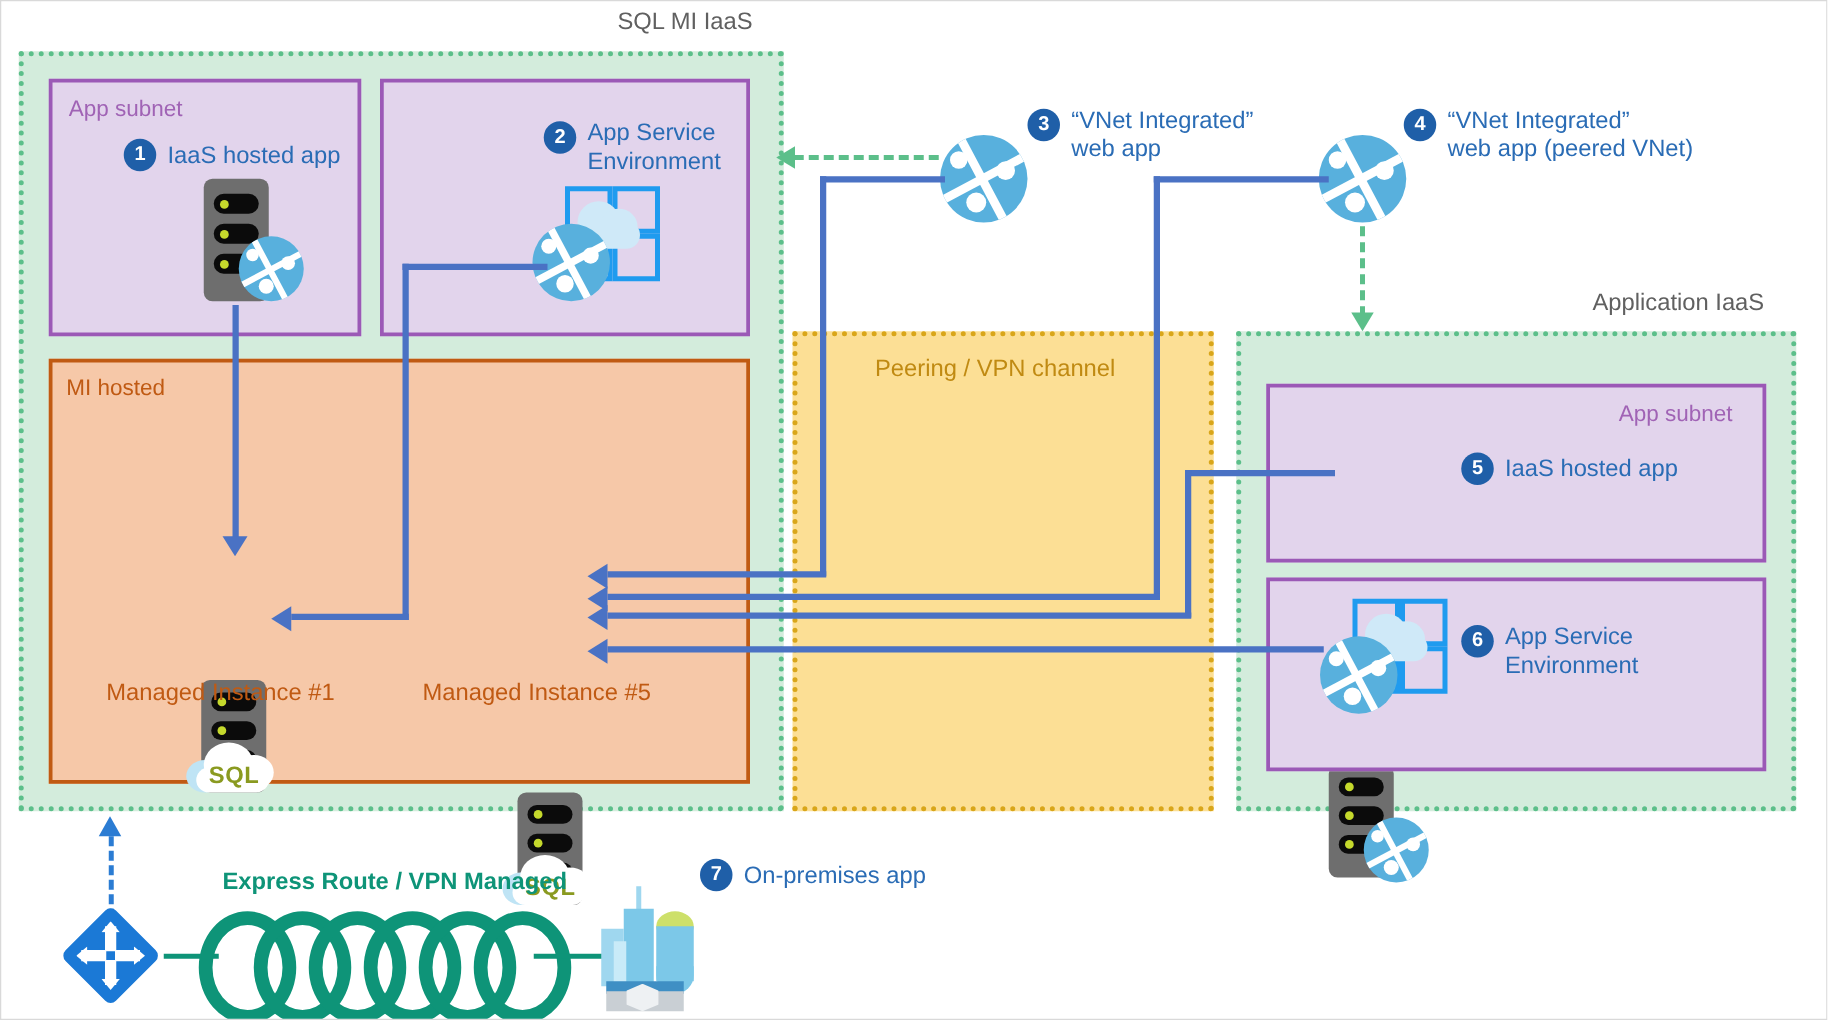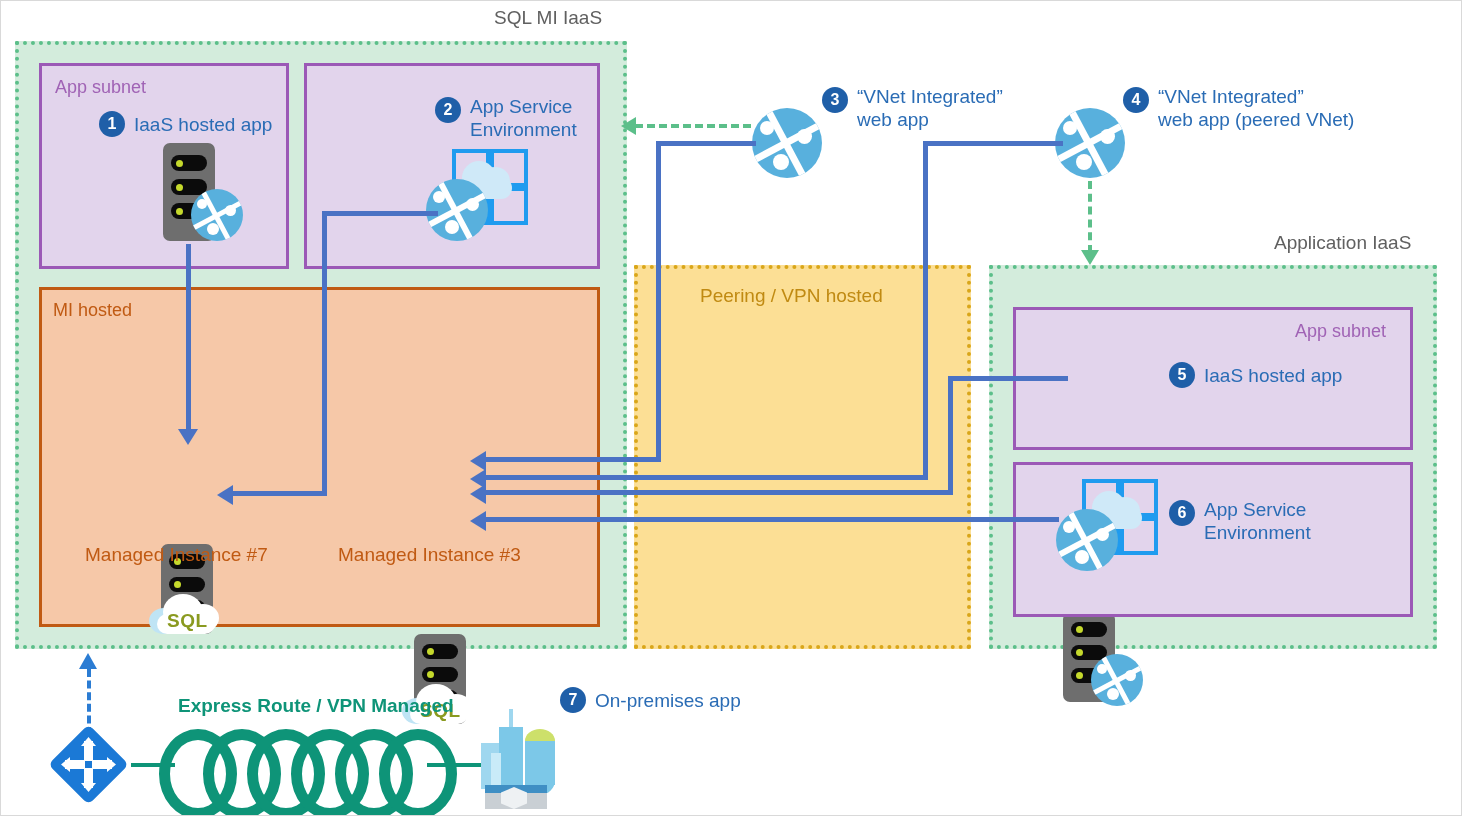--- a/index.html
+++ b/index.html
@@ -138,42 +138,42 @@
     <div class="slot" style="left:8px;top:56px;width:36px;height:15px;"></div>
     <div class="led" style="left:13px;top:60px;width:7px;height:7px;"></div>
     <div class="sqlcloud" style="left:-12px;top:48px;width:72px;height:42px;">
       <div style="position:absolute;left:0;top:16px;width:30px;height:26px;background:#bfe4f5;border-radius:50%;"></div>
       <div style="position:absolute;left:14px;top:2px;width:40px;height:36px;background:#ffffff;border-radius:50%;"></div>
       <div style="position:absolute;left:38px;top:12px;width:32px;height:28px;background:#ffffff;border-radius:50%;"></div>
       <div style="position:absolute;left:8px;top:22px;width:58px;height:20px;background:#ffffff;border-radius:10px;"></div>
       <div class="sqltext" style="left:18px;top:18px;font-size:19px;">SQL</div>
     </div>
   </div>
-  <div class="abs mi-name" style="left:84px;top:543px;">Managed Instance #7</div>
+  <div class="abs mi-name" style="left:84px;top:543px;">Managed Instance #1</div>
 
   <div class="abs srv" style="left:413px;top:445px;width:52px;height:90px;">
     <div class="srv-body"></div>
     <div class="slot" style="left:8px;top:10px;width:36px;height:15px;"></div>
     <div class="led" style="left:13px;top:14px;width:7px;height:7px;"></div>
     <div class="slot" style="left:8px;top:33px;width:36px;height:15px;"></div>
     <div class="led" style="left:13px;top:37px;width:7px;height:7px;"></div>
     <div class="slot" style="left:8px;top:56px;width:36px;height:15px;"></div>
     <div class="led" style="left:13px;top:60px;width:7px;height:7px;"></div>
     <div class="sqlcloud" style="left:-12px;top:48px;width:72px;height:42px;">
       <div style="position:absolute;left:0;top:16px;width:30px;height:26px;background:#bfe4f5;border-radius:50%;"></div>
       <div style="position:absolute;left:14px;top:2px;width:40px;height:36px;background:#ffffff;border-radius:50%;"></div>
       <div style="position:absolute;left:38px;top:12px;width:32px;height:28px;background:#ffffff;border-radius:50%;"></div>
       <div style="position:absolute;left:8px;top:22px;width:58px;height:20px;background:#ffffff;border-radius:10px;"></div>
       <div class="sqltext" style="left:18px;top:18px;font-size:19px;">SQL</div>
     </div>
   </div>
-  <div class="abs mi-name" style="left:337px;top:543px;">Managed Instance #3</div>
+  <div class="abs mi-name" style="left:337px;top:543px;">Managed Instance #5</div>
 
   <div class="abs peerbox" style="left:633px;top:264px;width:337px;height:384px;"></div>
-  <div class="abs peer-label" style="left:699px;top:284px;">Peering / VPN hosted</div>
+  <div class="abs peer-label" style="left:699px;top:284px;">Peering / VPN channel</div>
 
   <div class="abs vnet" style="left:988px;top:264px;width:448px;height:384px;"></div>
 
   <div class="abs subnet" style="left:1012px;top:306px;width:400px;height:143px;"></div>
   <div class="abs subnet-label" style="left:1294px;top:320px;">App subnet</div>
 
   <div class="abs" style="left:1168px;top:361px;display:flex;align-items:center;gap:9px;">
     <div class="badge">5</div>
     <div class="item-label">IaaS hosted app</div>
   </div>

